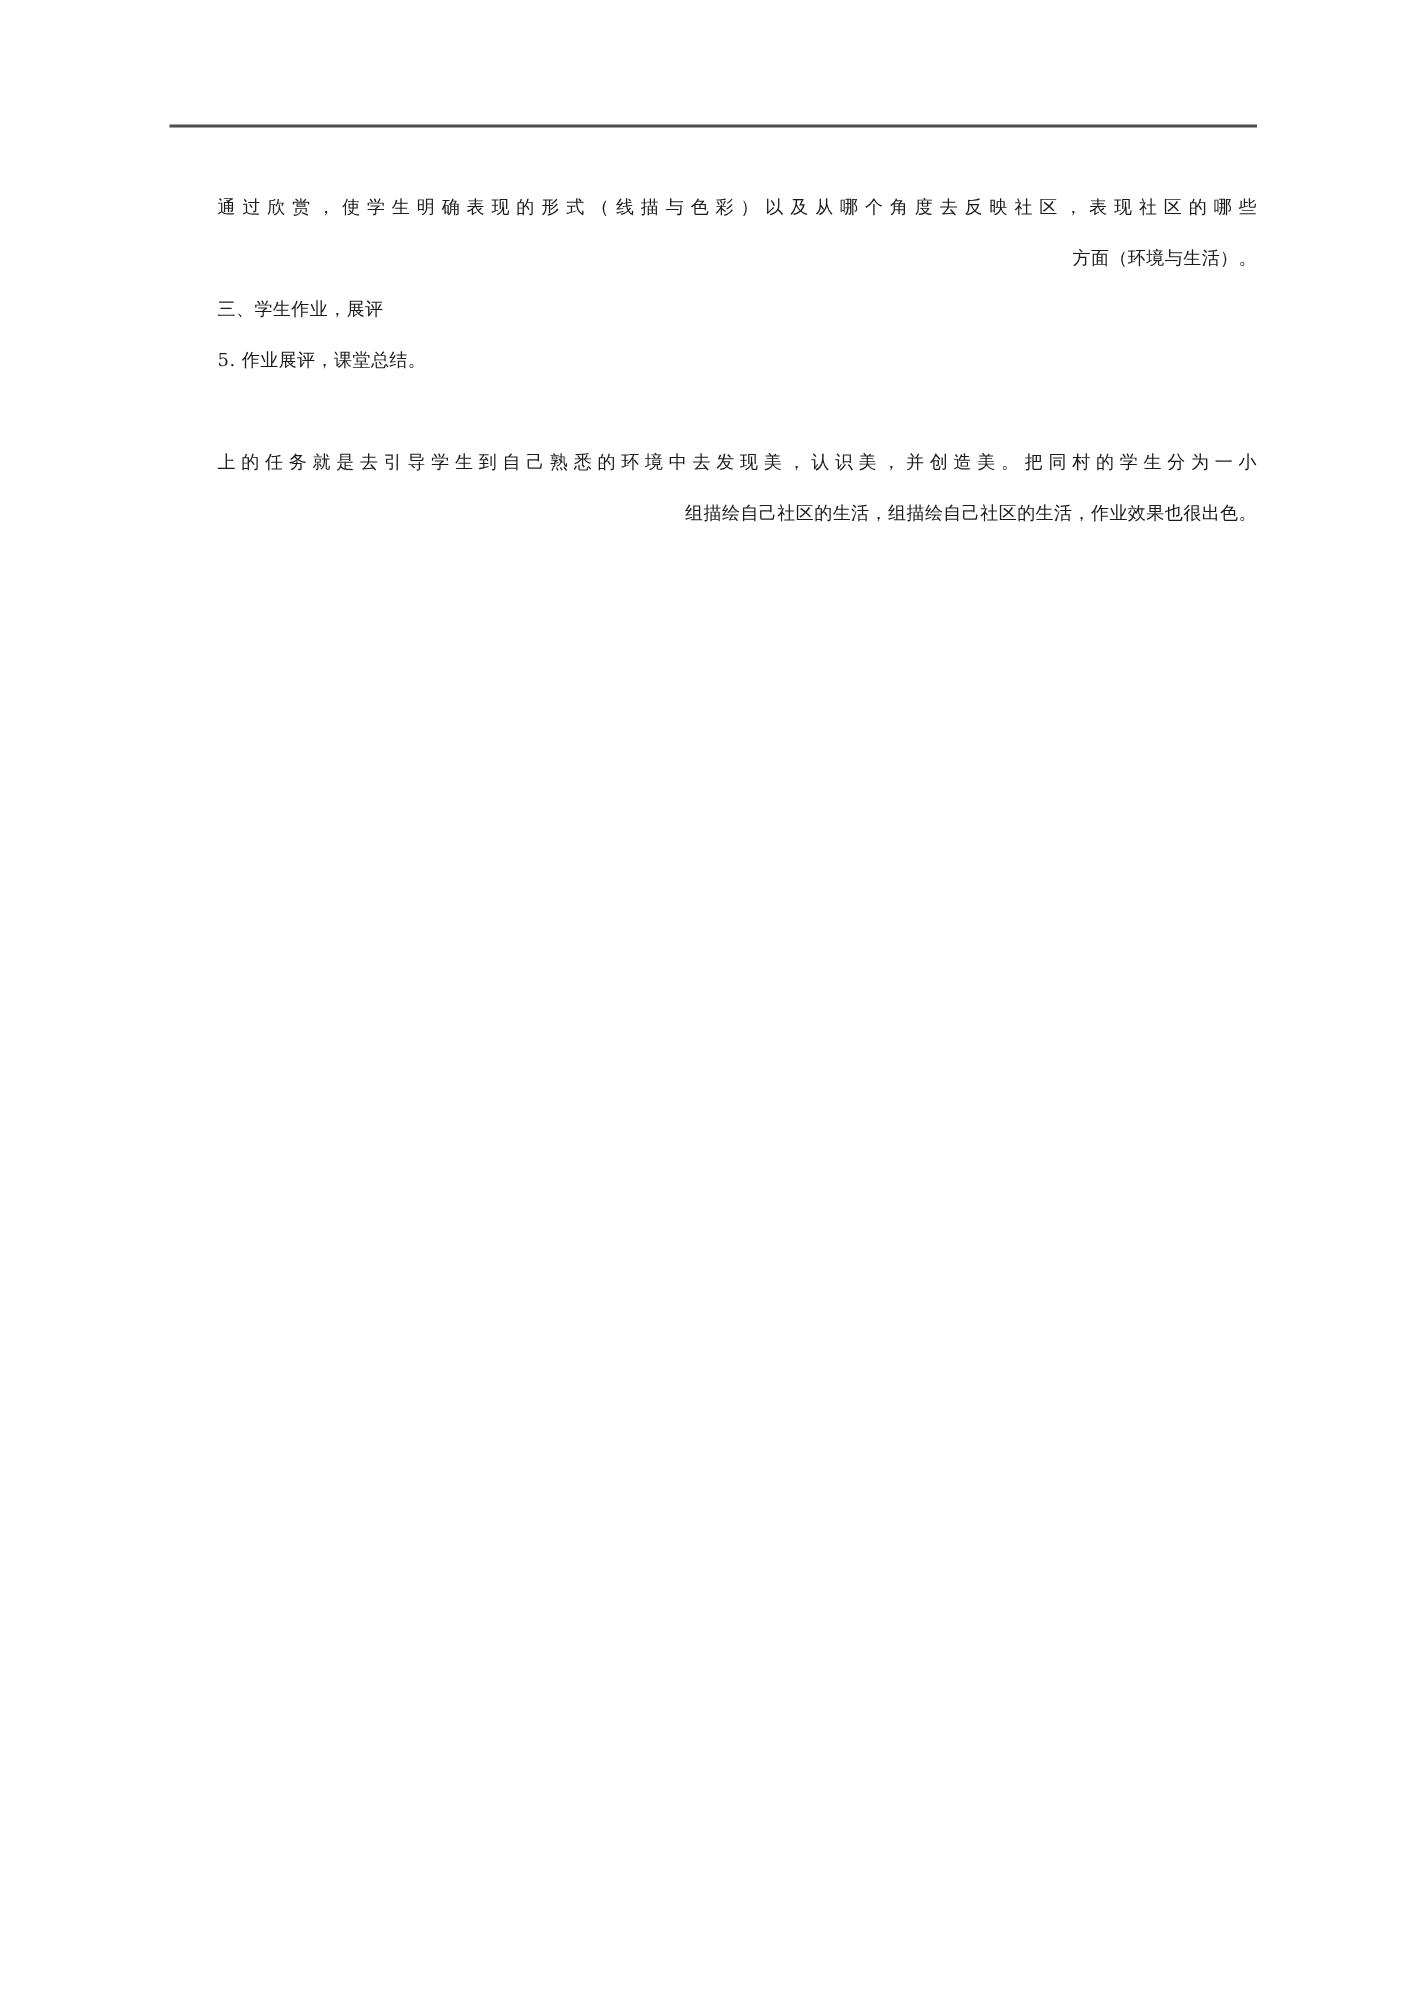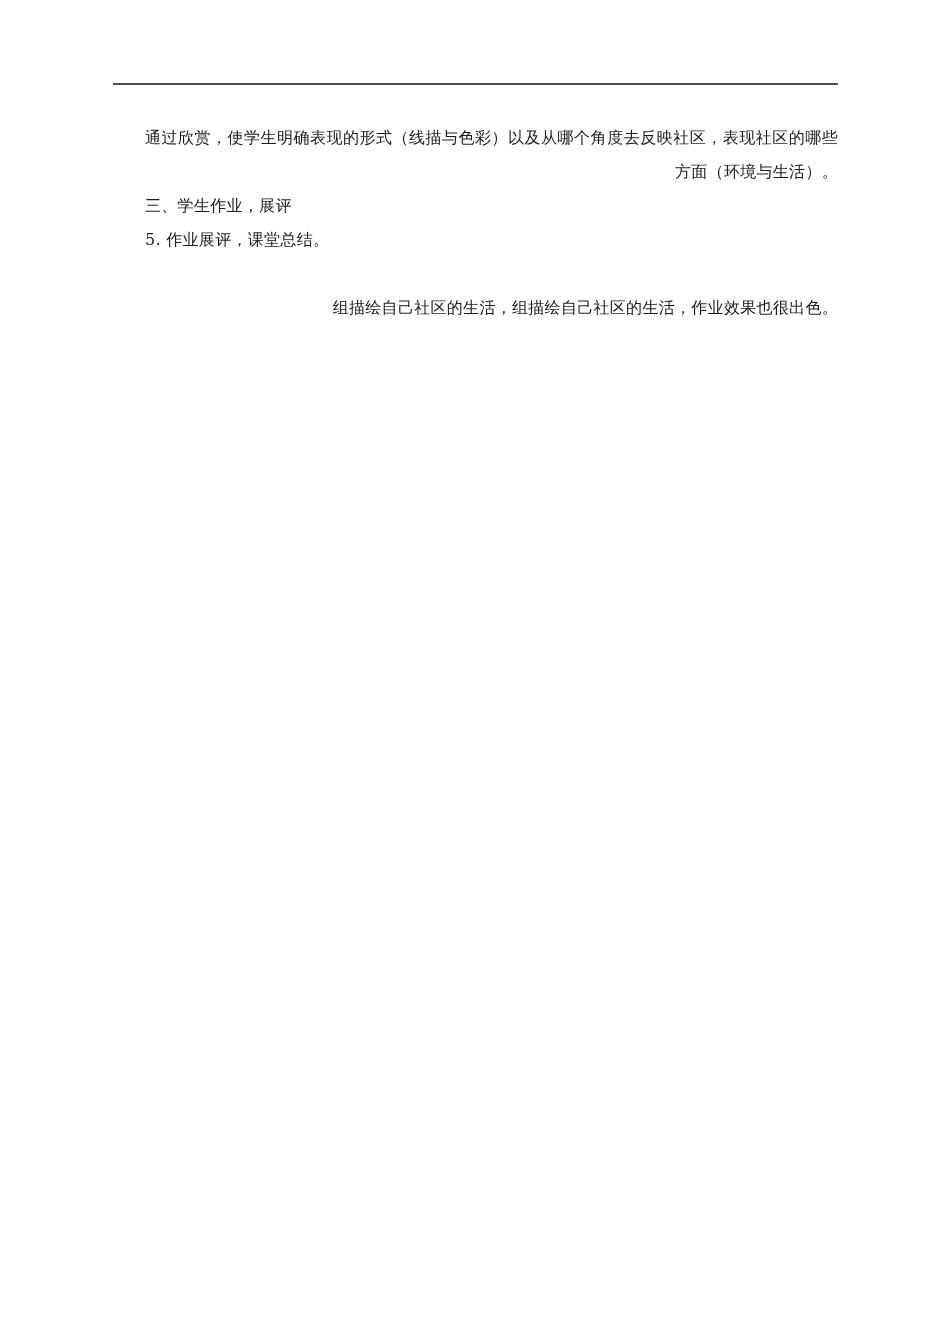--- a/index.html
+++ b/index.html
@@ -26,21 +26,21 @@
     top: 83px;
     width: 725px;
     height: 2px;
     background: #4d4d4d;
   }
   .doc-body {
     position: absolute;
     left: 113px;
     top: 121px;
     width: 725px;
-    font-size: 16px;
+    font-size: 12px;
     line-height: 34px;
     letter-spacing: 0.3px;
   }
   .para { margin: 0; }
   .para .line { margin: 0; text-align: right; }
   
   .para.indent-first .line:first-child { text-indent: 32px; }
   
   .para.justified .line:not(:last-child) {
     text-align: justify;
@@ -70,17 +70,18 @@
     <p class="doc-line">三、学生作业，展评</p>
 
 
 
     <p class="doc-line">5. 作业展评，课堂总结。</p>
 
     <div class="blank-line"></div>
 
 
     <div class="para indent-first justified">
+        <div class="line">上的任务就是去引导学生到自己熟悉的环境中去发现美，认识美，并创造美。把同村的学生分为一小</div>
         <div class="line">组描绘自己社区的生活，组描绘自己社区的生活，作业效果也很出色。</div>
       </div>
 
   </main>
 </div>
 
 </body></html>

